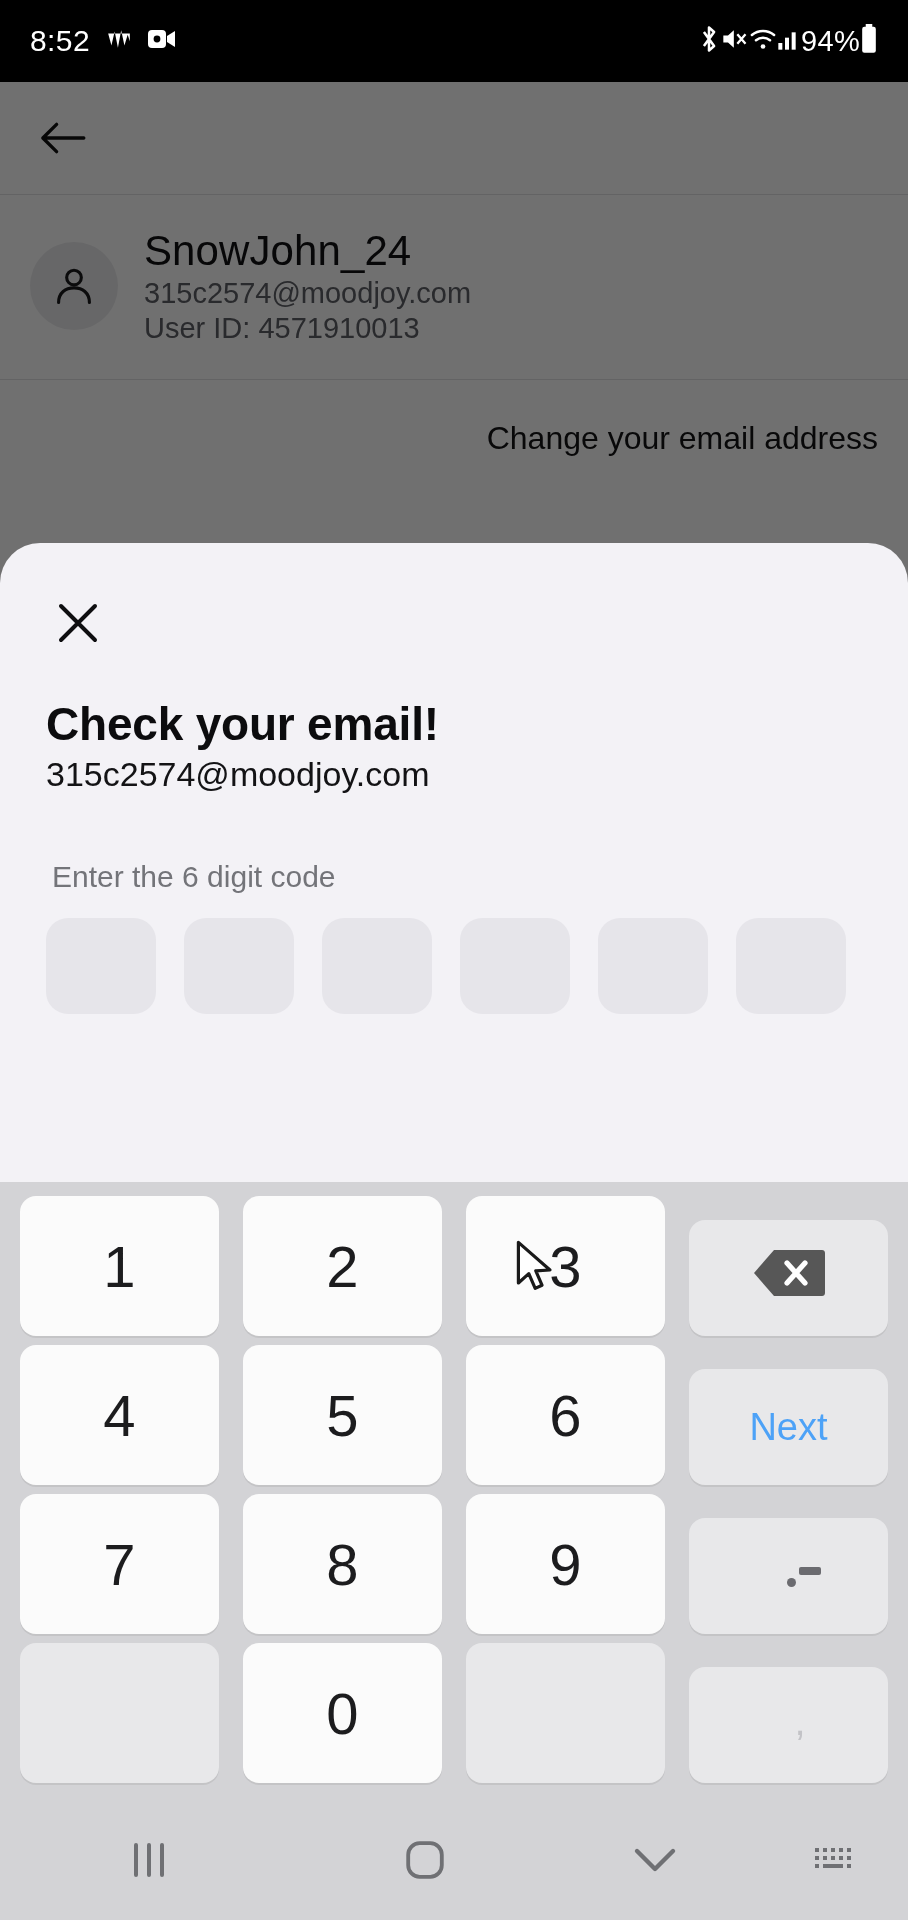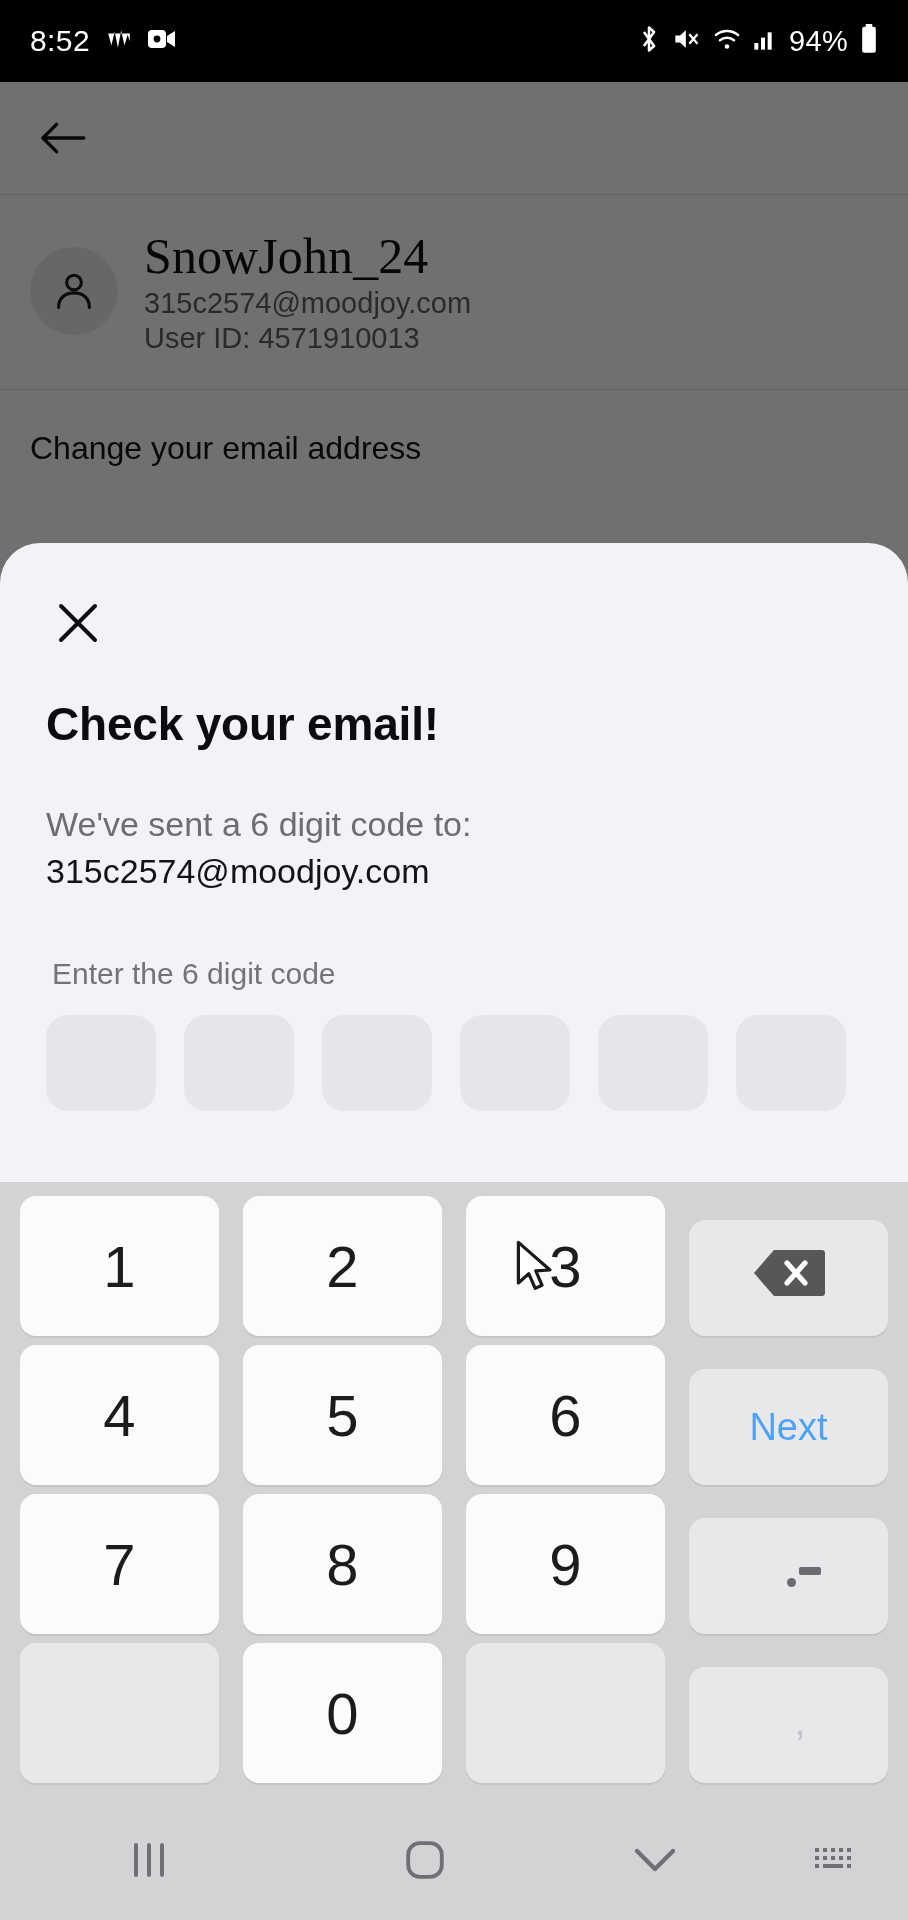--- a/index.html
+++ b/index.html
@@ -21,21 +21,21 @@
     width: 908px; height: 82px;
     background: #000000;
     display: flex; align-items: center;
     padding: 0 30px;
     color: #ffffff;
   }
   .sb-left { display: flex; align-items: center; gap: 16px; }
   .sb-time { font-size: 30px; letter-spacing: 0.4px; }
   .sb-right {
     margin-left: auto;
-    display: flex; align-items: center; gap: 12px;
+    display: flex; align-items: center; 
   }
   .sb-pct { font-size: 29px; letter-spacing: 0.3px; }
   .ic { display: block; }
 
   
   .app {
     position: absolute; left: 0; top: 82px;
     width: 908px; height: 1838px;
     background: #ffffff;
   }
@@ -60,27 +60,28 @@
     padding: 32px 30px 34px 30px;
     gap: 26px;
   }
   .avatar {
     width: 88px; height: 88px; border-radius: 50%;
     background: #ebebed;
     display: flex; align-items: center; justify-content: center;
     flex: 0 0 auto;
   }
   .profile-text { display: flex; flex-direction: column; gap: 2px; }
-  .p-name { font-size: 50px; color: #111113; letter-spacing: 0.1px; font-family: Liberation Serif, serif; }
+  .p-name { font-size: 42px; color: #111113; letter-spacing: 0.1px; }
   .p-email { font-size: 29px; color: #5f6066; }
   .p-uid { font-size: 29px; color: #5f6066; }
 
   .section-label {
     font-size: 32px; color: #141416;
     padding: 40px 30px 0 30px;
+    text-align: right;
   }
 
   
   .scrim {
     position: absolute; left: 0; top: 82px;
     width: 908px; height: 1838px;
     background: rgba(0,0,0,0.56);
   }
 
   
@@ -283,21 +284,20 @@
 
   <div class="scrim"></div>
 
   <div class="sheet">
     <div class="close-btn">
       <svg width="48" height="48" viewBox="0 0 24 24">
           <path d="M3.5 3.5 L20.5 20.5 M20.5 3.5 L3.5 20.5" stroke="#0e0e10" stroke-width="2" stroke-linecap="round"></path>
         </svg>
     </div>
     <div class="sheet-title">Check your email!</div>
-    <div class="sent-line">We've sent a 6 digit code to:</div>
     <div class="sent-email">315c2574@moodjoy.com</div>
     <div class="enter-label">Enter the 6 digit code</div>
     <div class="otp-row">
       <div class="otp-box"></div>
       <div class="otp-box"></div>
       <div class="otp-box"></div>
       <div class="otp-box"></div>
       <div class="otp-box"></div>
       <div class="otp-box"></div>
     </div>

